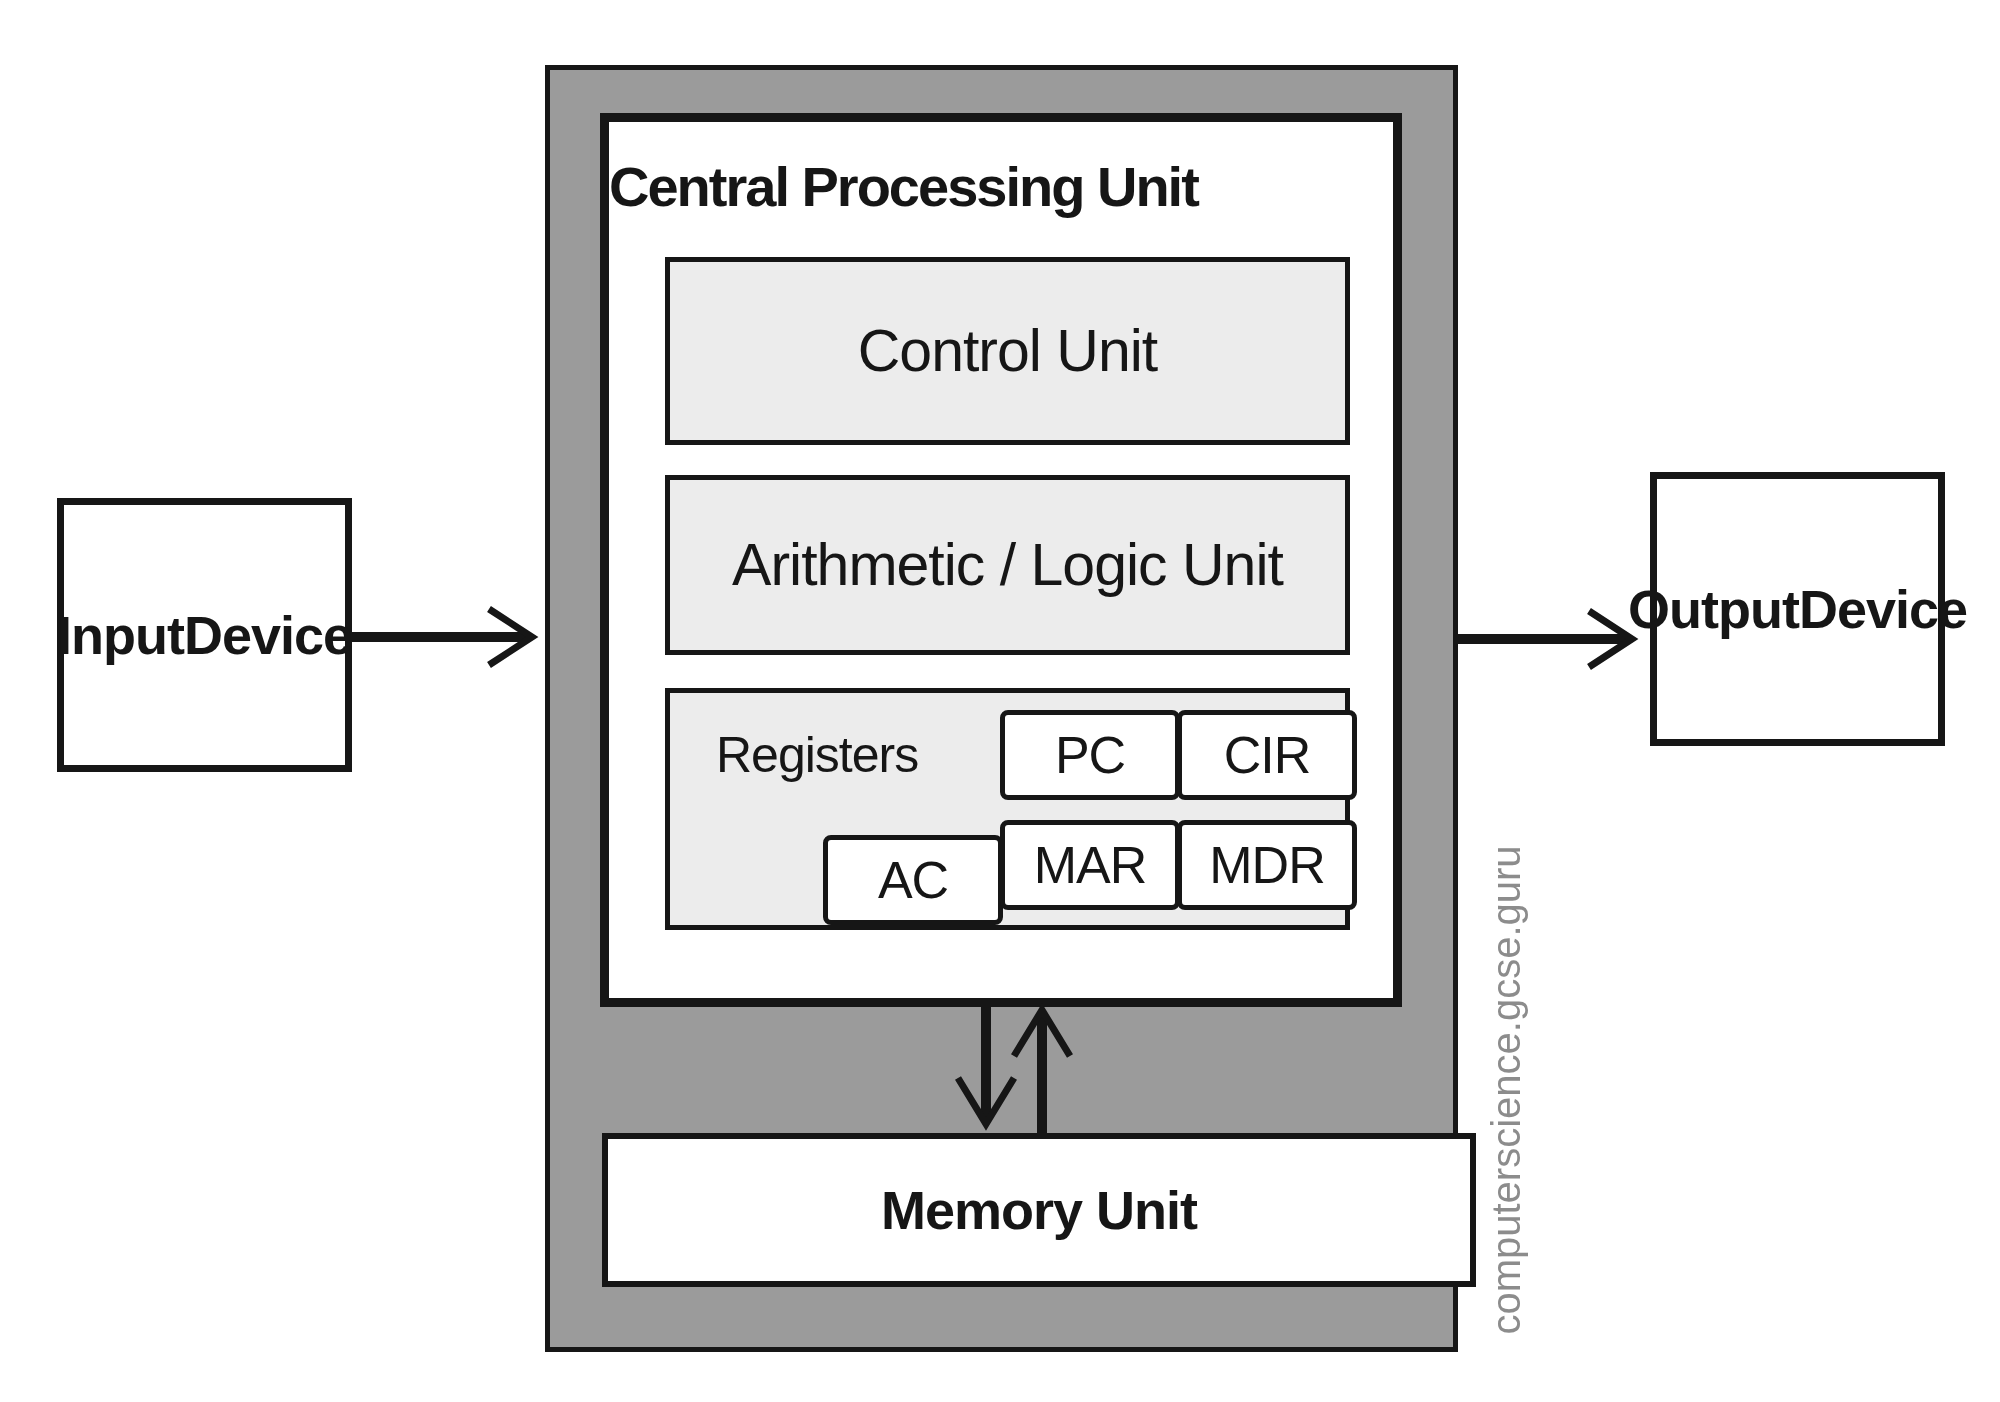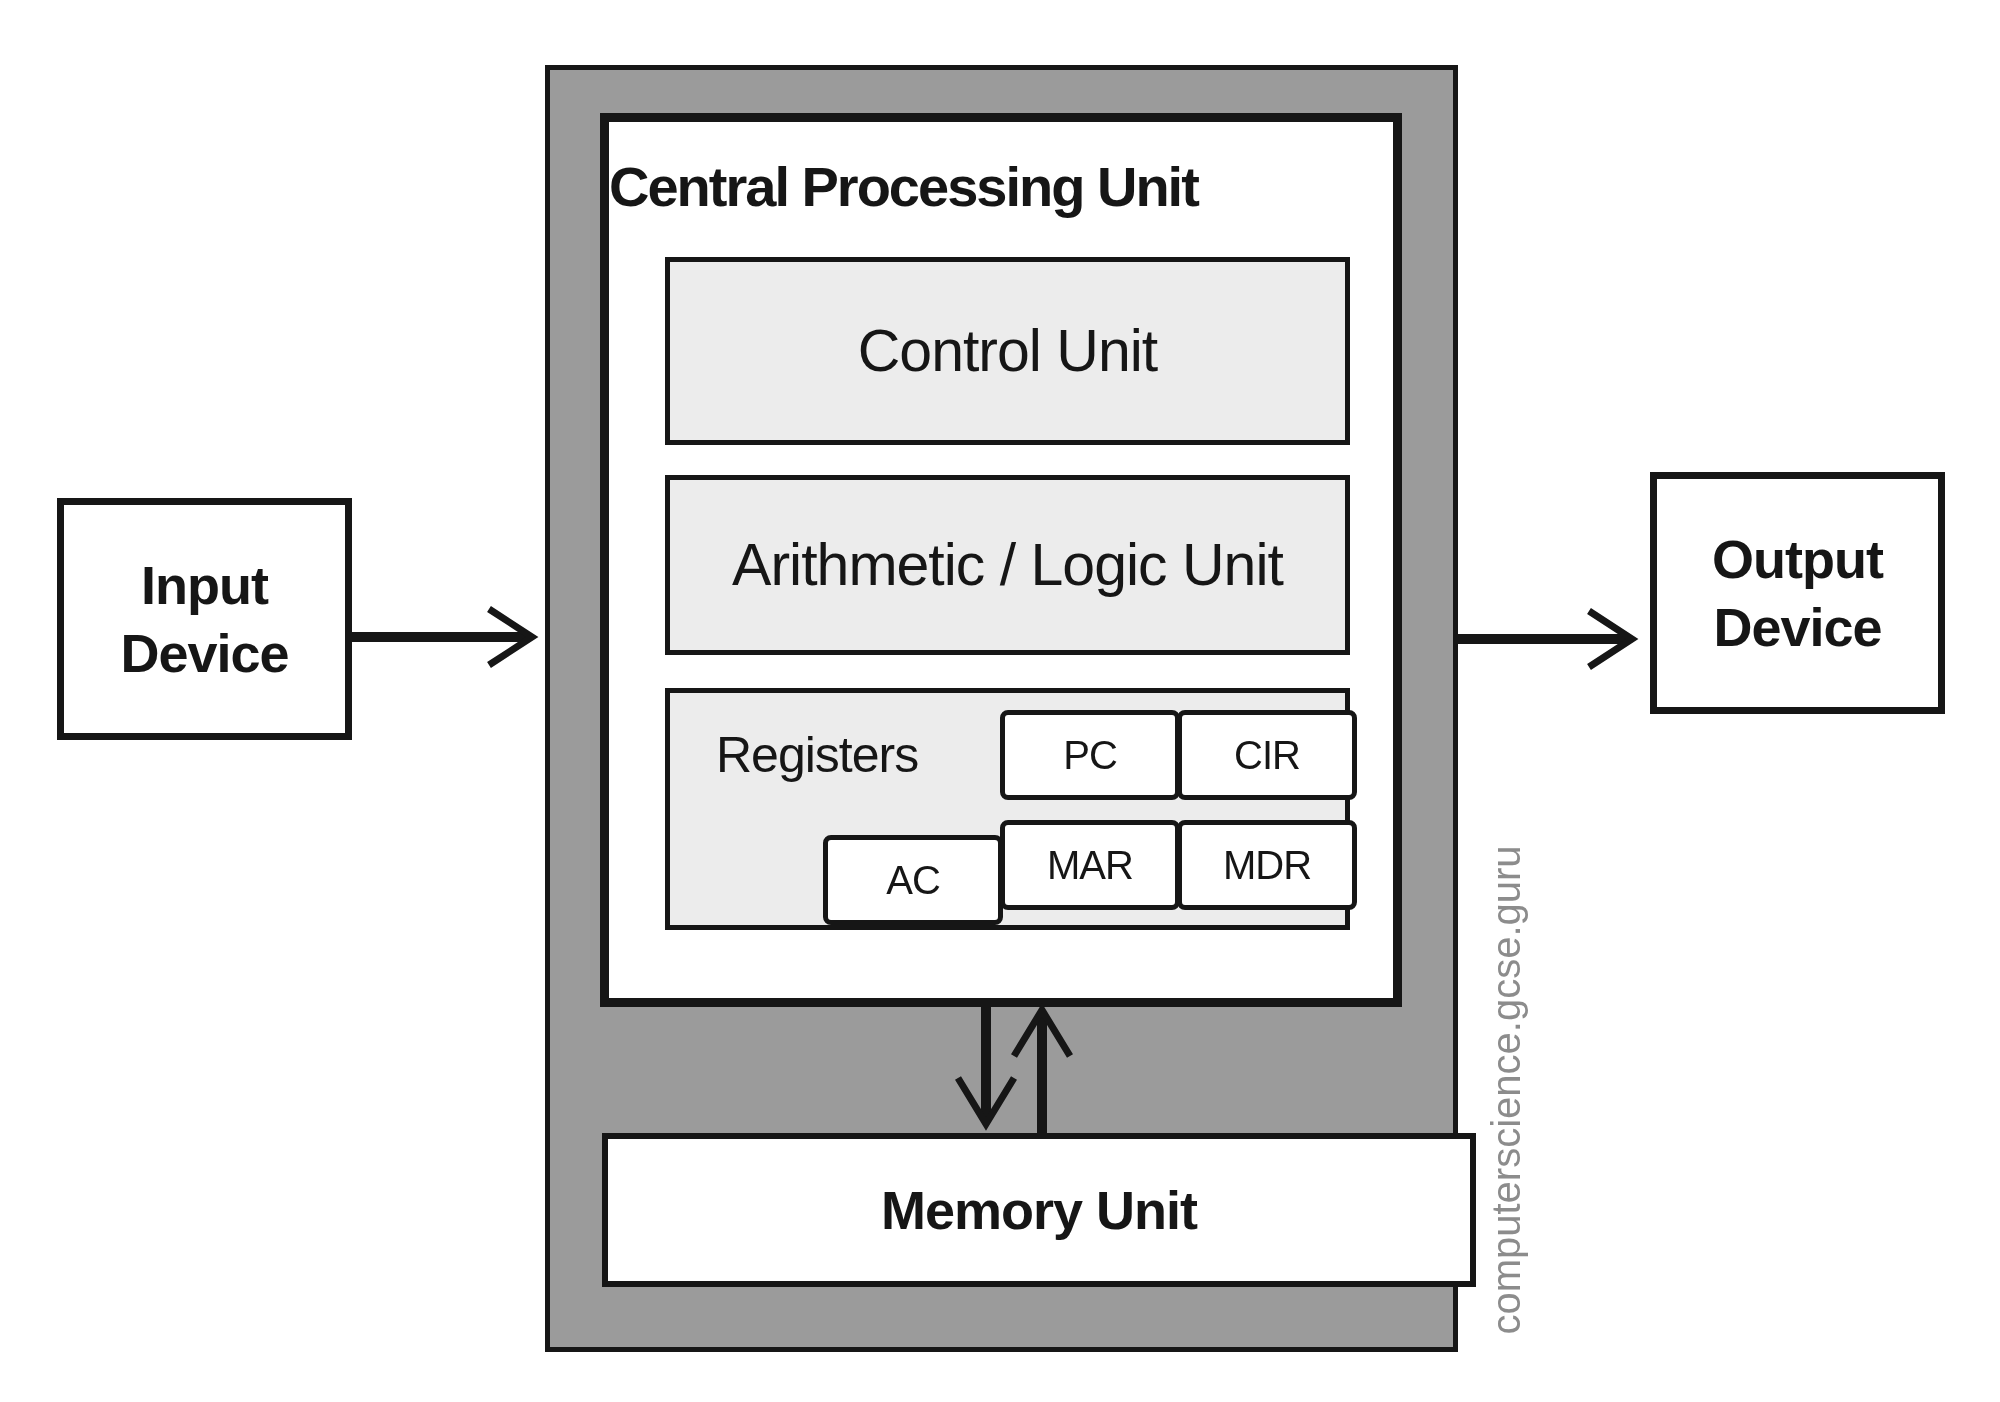--- a/index.html
+++ b/index.html
@@ -54,43 +54,43 @@
     display:flex;align-items:center;
     font-size:50px;letter-spacing:-1px;white-space:nowrap;
   }
   .chip{
     position:absolute;box-sizing:border-box;
     width:180px;height:90px;
     background:var(--box_fill,#fff);
     border:5px solid var(--border,#161616);
     border-radius:8px;
     display:flex;align-items:center;justify-content:center;
-    font-size:40px;letter-spacing:-1px;
+    font-size:52px;letter-spacing:-1px;
   }
   .chip-pc {left:330px;top:17px;}
   .chip-cir{left:507px;top:17px;}
   .chip-ac {left:153px;top:127px;margin-top:15px;}
   .chip-mar{left:330px;top:127px;}
   .chip-mdr{left:507px;top:127px;}
 
   
   .memory-unit{
     left:602px;top:1133px;width:874px;height:154px;
     background:var(--box_fill,#fff);
     border:6px solid var(--border,#161616);
     display:flex;align-items:center;justify-content:center;
     font-size:54px;font-weight:bold;letter-spacing:-1px;
   }
 
   
   .device-box{
-    width:295px;height:242px;
+    width:295px;height:274px;
     background:var(--box_fill,#fff);
     border:7px solid var(--border,#161616);
-    display:flex;flex-direction:column;align-items:center;justify-content:center;
+    display:flex;flex-direction:row;align-items:center;justify-content:center;
     font-size:54px;font-weight:bold;letter-spacing:-1px;line-height:68px;
     text-align:center;
   }
   .input-device{left:57px;top:498px;}
   .output-device{left:1650px;top:472px;}
 
   
   .watermark{
     left:1236px;top:1065px;width:540px;height:50px;
     transform:rotate(-90deg);

